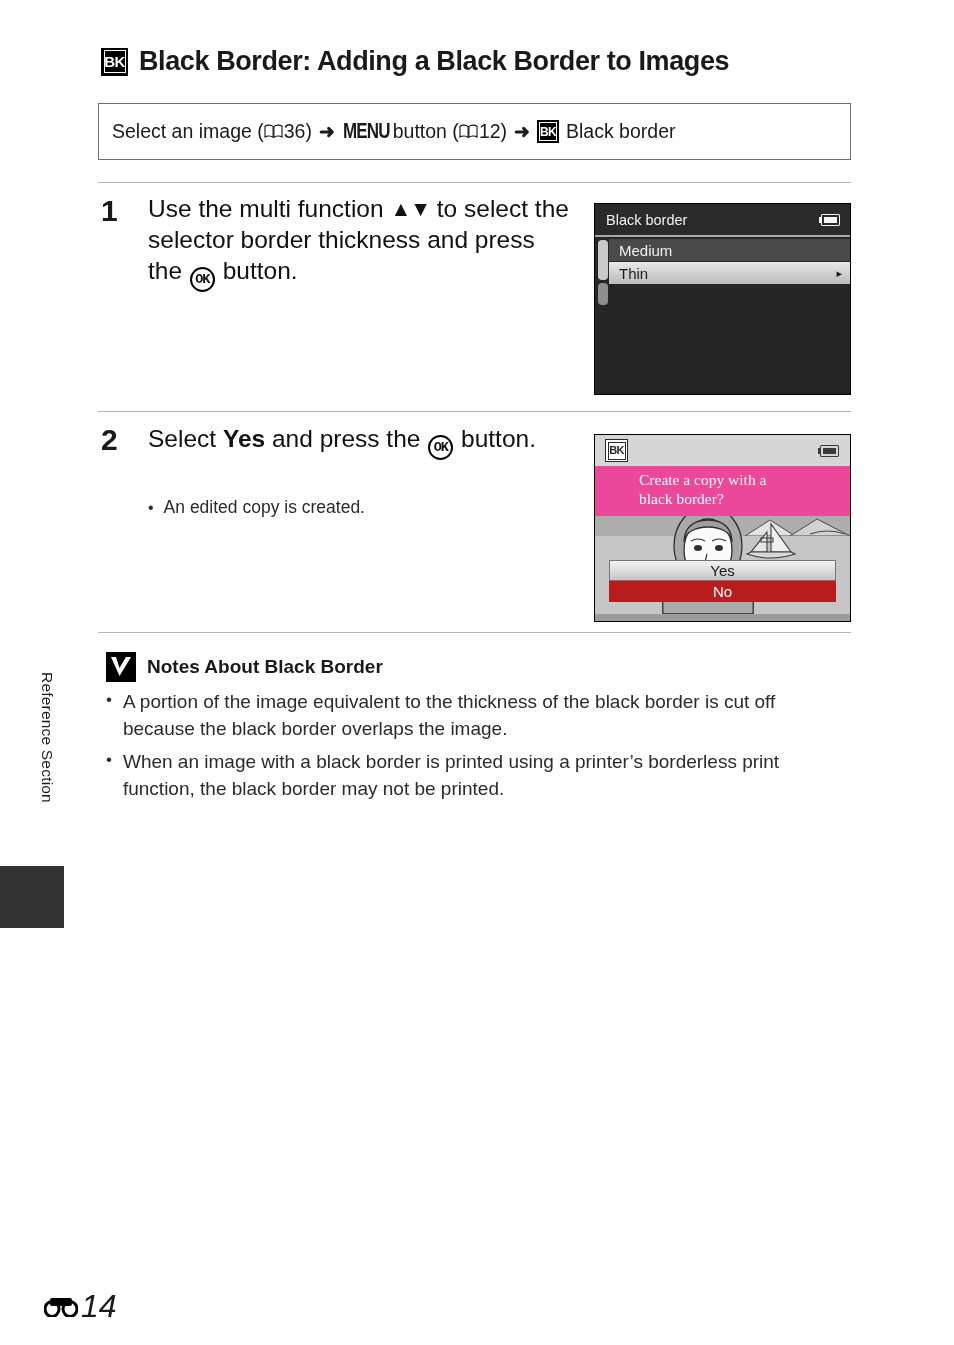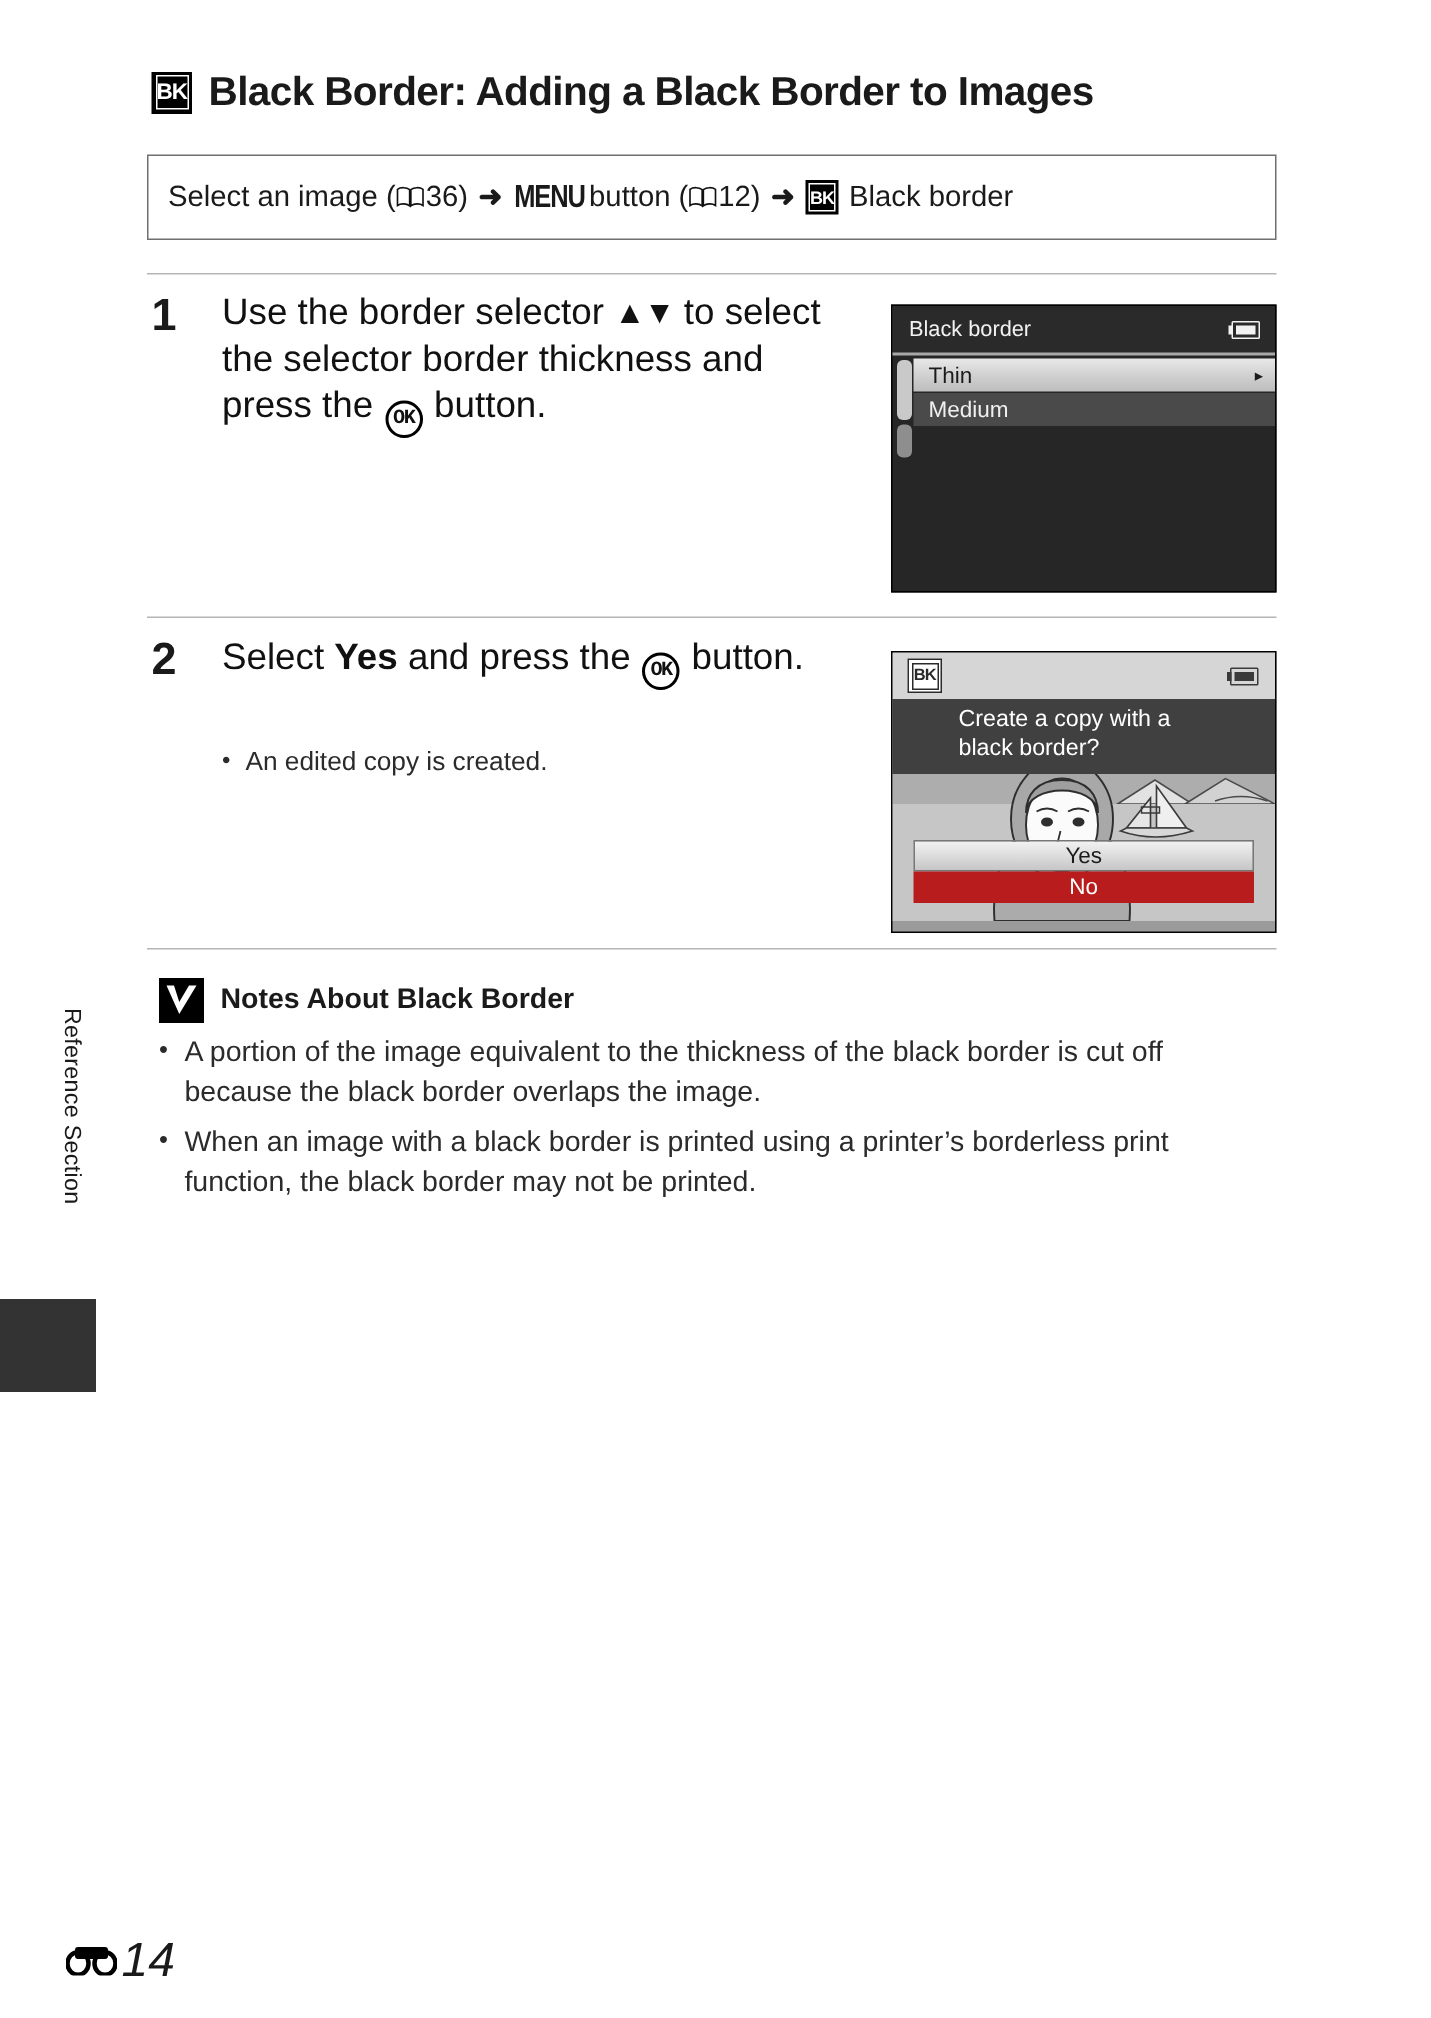--- a/index.html
+++ b/index.html
@@ -274,26 +274,27 @@
     border: 1.6px solid #2a2a2a;
     width: 21px; height: 21px;
   }
   .bk-icon.onlight .inner {
     border: 1.4px solid #2a2a2a;
     color: #2a2a2a;
     font-size: 11px;
     left:1.5px; top:1.5px; right:1.5px; bottom:1.5px;
   }
   .scr2-question {
-    background: #404040;
+    background: #ec4899;
     color: #fff;
     font-size: 15.5px;
     line-height: 1.22;
     padding: 5px 0 7px 44px;
     box-sizing: border-box;
+    font-family: Liberation Serif, serif;
   }
   .scr2-photo {
     position: relative;
     height: 98px;
     background: #b9b9b9;
     overflow: hidden;
   }
   .scr2-photo svg { position: absolute; left:0; top:0; }
   .scr2-buttons {
     position: absolute;
@@ -432,41 +433,41 @@
     </span>
     <span class="seg">Black border</span>
   </div>
 </div>
 
 <div class="sep s1"></div>
 
 <div class="step step1">
   <div class="step-num">1</div>
   <div class="step-body">
-    <span>Use the border selector </span><span class="updown">▲▼</span><span> to select the selector border thickness and press the </span><span class="ok-glyph">OK</span><span> button.</span>
+    <span>Use the multi function </span><span class="updown">▲▼</span><span> to select the selector border thickness and press the </span><span class="ok-glyph">OK</span><span> button.</span>
   </div>
 </div>
 
 <div class="screen screen-1">
   <div class="scr1-header">
     <span>Black border</span>
     <span class="batt">
       <span class="tip"></span>
         <span class="body"></span>
     </span>
   </div>
   <div class="scr1-list">
     <div class="scroll-pill p1"></div>
     <div class="scroll-pill p2"></div>
+    <div class="scr-row normal">
+      <span>Medium</span>
+    </div>
     <div class="scr-row selected">
       <span>Thin</span>
       <span class="caret">▸</span>
-    </div>
-    <div class="scr-row normal">
-      <span>Medium</span>
     </div>
   </div>
 </div>
 
 <div class="sep s2"></div>
 
 <div class="step step2">
   <div class="step-num">2</div>
   <div class="step-body">
     <span>Select </span><span style="font-weight:bold;">Yes</span><span> and press the </span><span class="ok-glyph">OK</span><span> button.</span>

